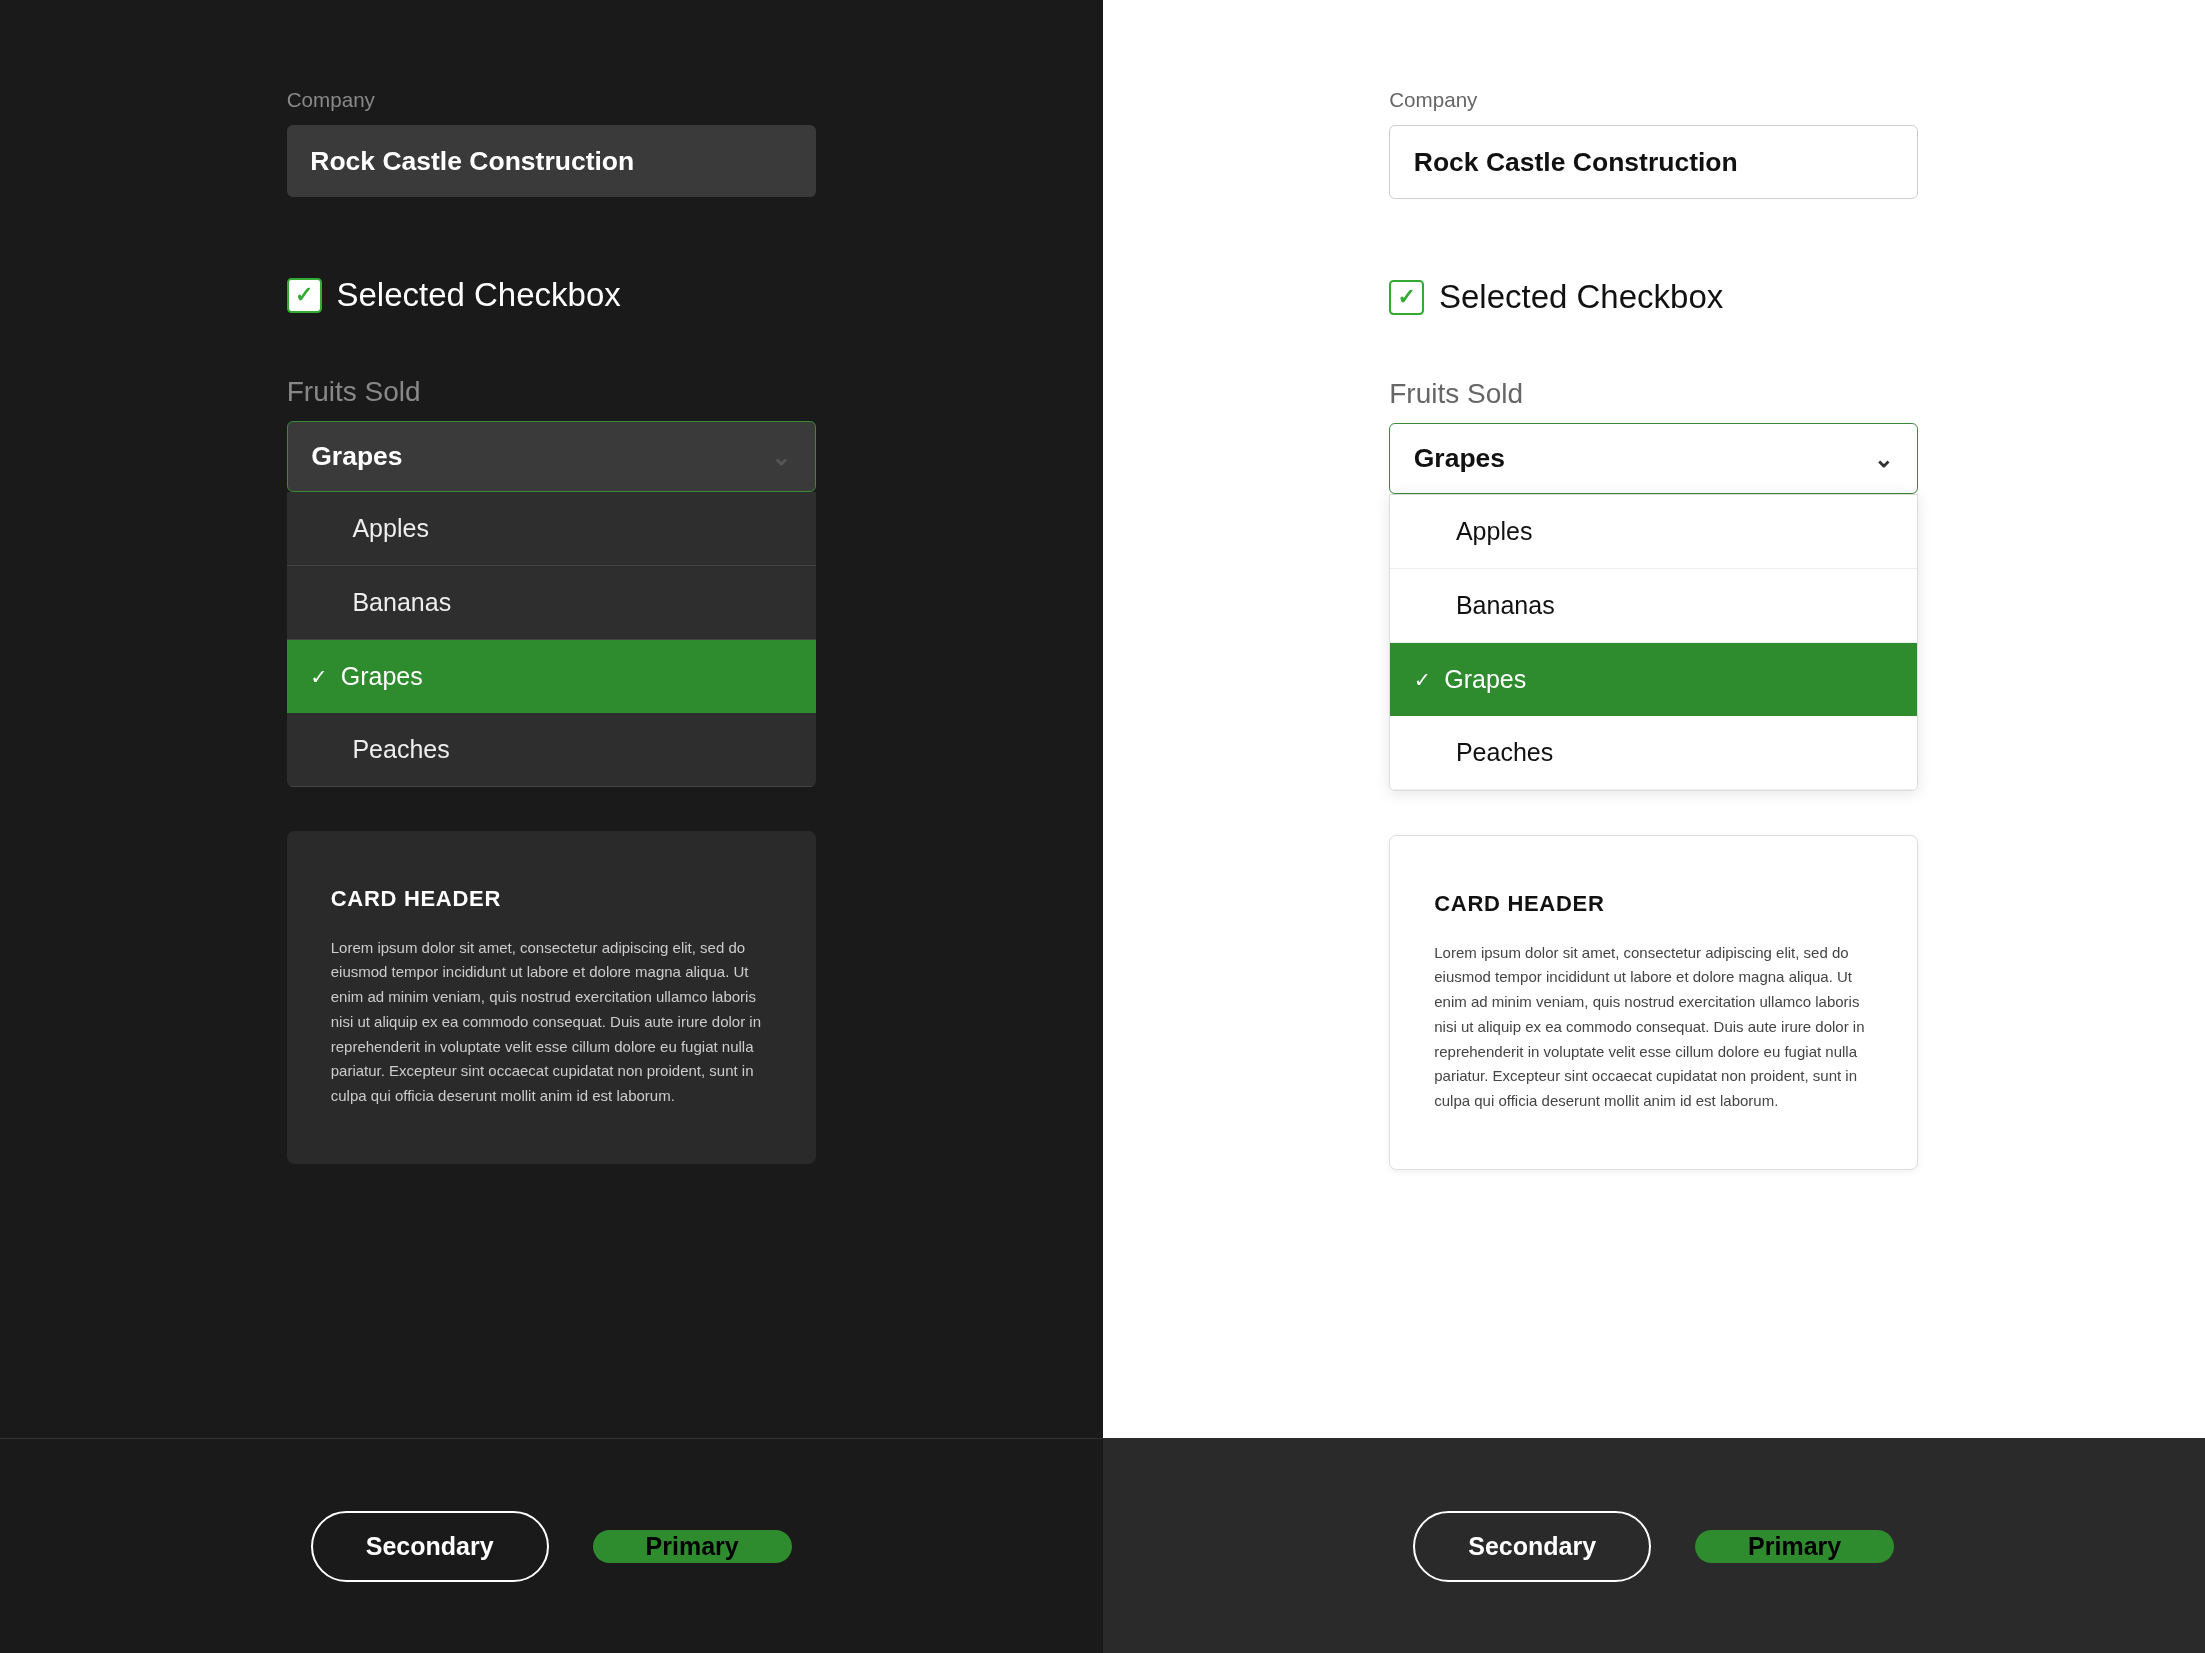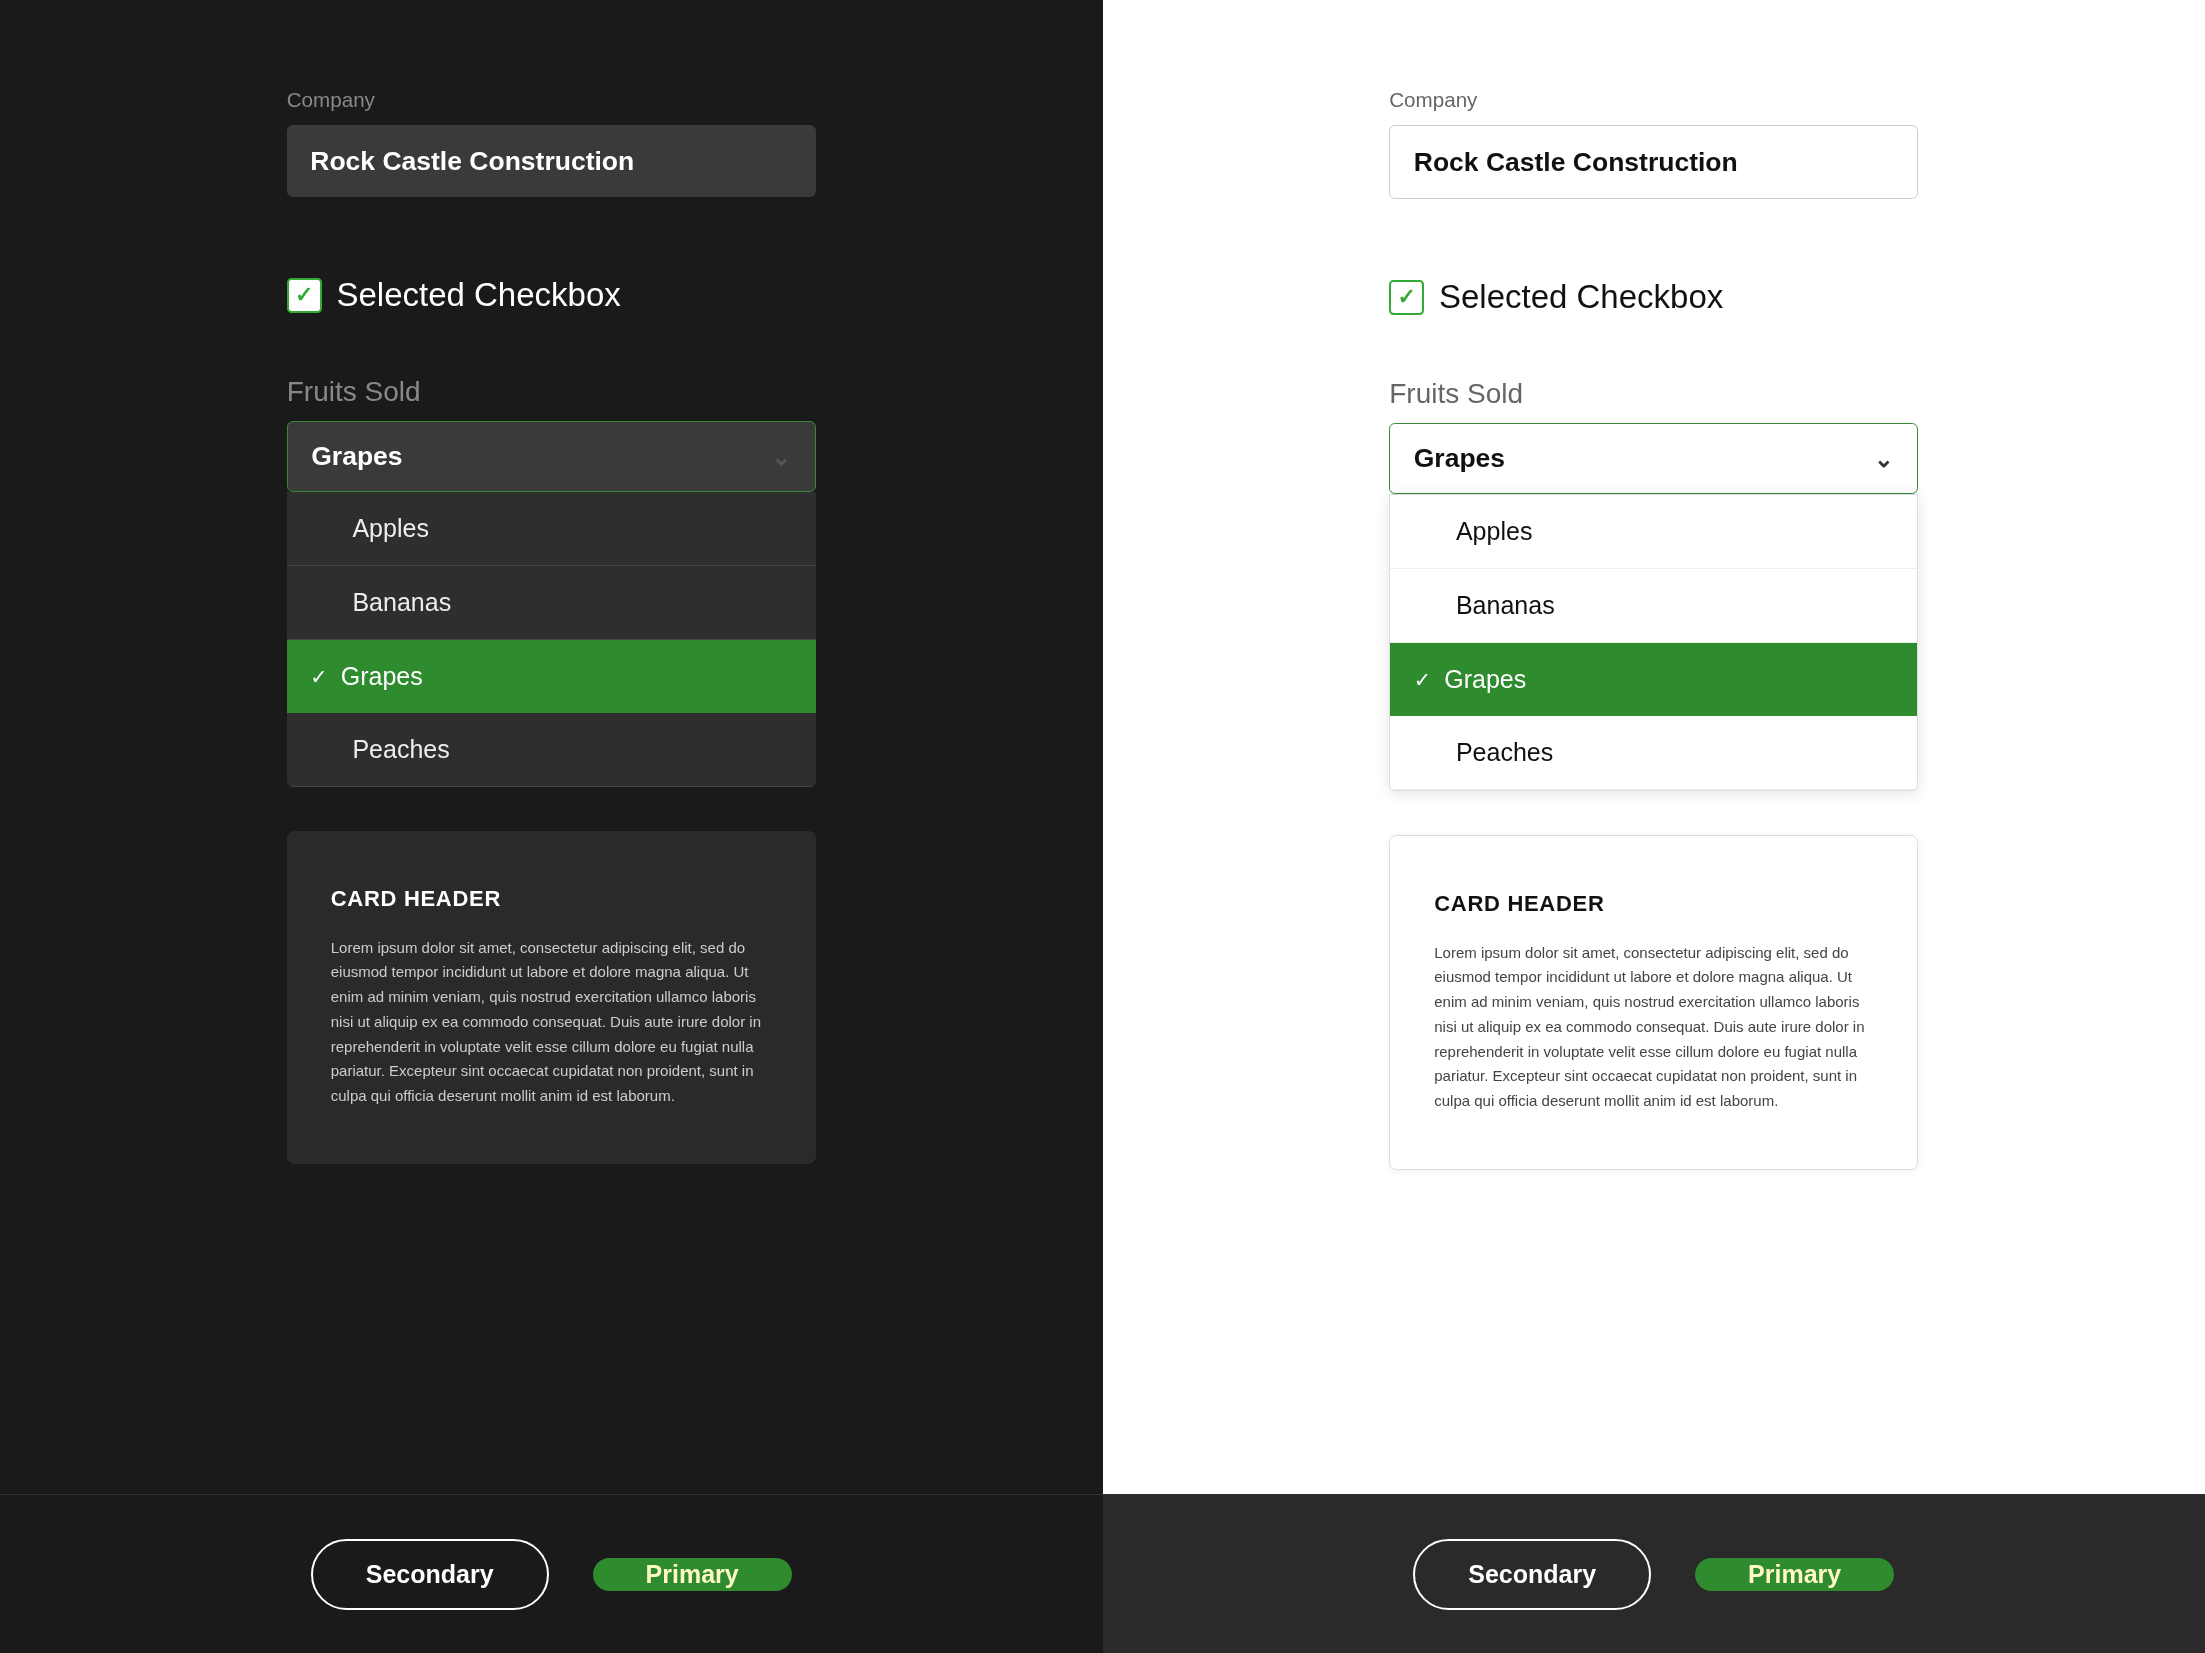--- a/index.html
+++ b/index.html
@@ -203,21 +203,21 @@
     }
     .panel-dark .card-body { color: #ccc; }
     .panel-light .card-body { color: #444; }
 
     
     .footer {
       position: absolute;
       bottom: 0;
       left: 0;
       right: 0;
-      height: 160px;
+      height: 216px;
       display: flex;
       align-items: center;
       justify-content: center;
       gap: 44px;
       margin-top: 37px;
     }
     .panel-dark .footer {
       background: #1a1a1a;
       border-top: 0.7px solid #333;
     }
@@ -235,21 +235,21 @@
       color: #fff;
       cursor: pointer;
     }
     .btn-primary {
       padding: 2px 53px;
       font-size: 25px;
       font-weight: 700;
       border-radius: 44px;
       border: none;
       background: #2e8b2e;
-      color: #fef9c3;
+      color: #000000;
       cursor: pointer;
     }
   </style>
 </head>
 <body>
 
 <div class="panel panel-dark">
 
   <div class="form-section">
     <div class="field-label">Company</div>

